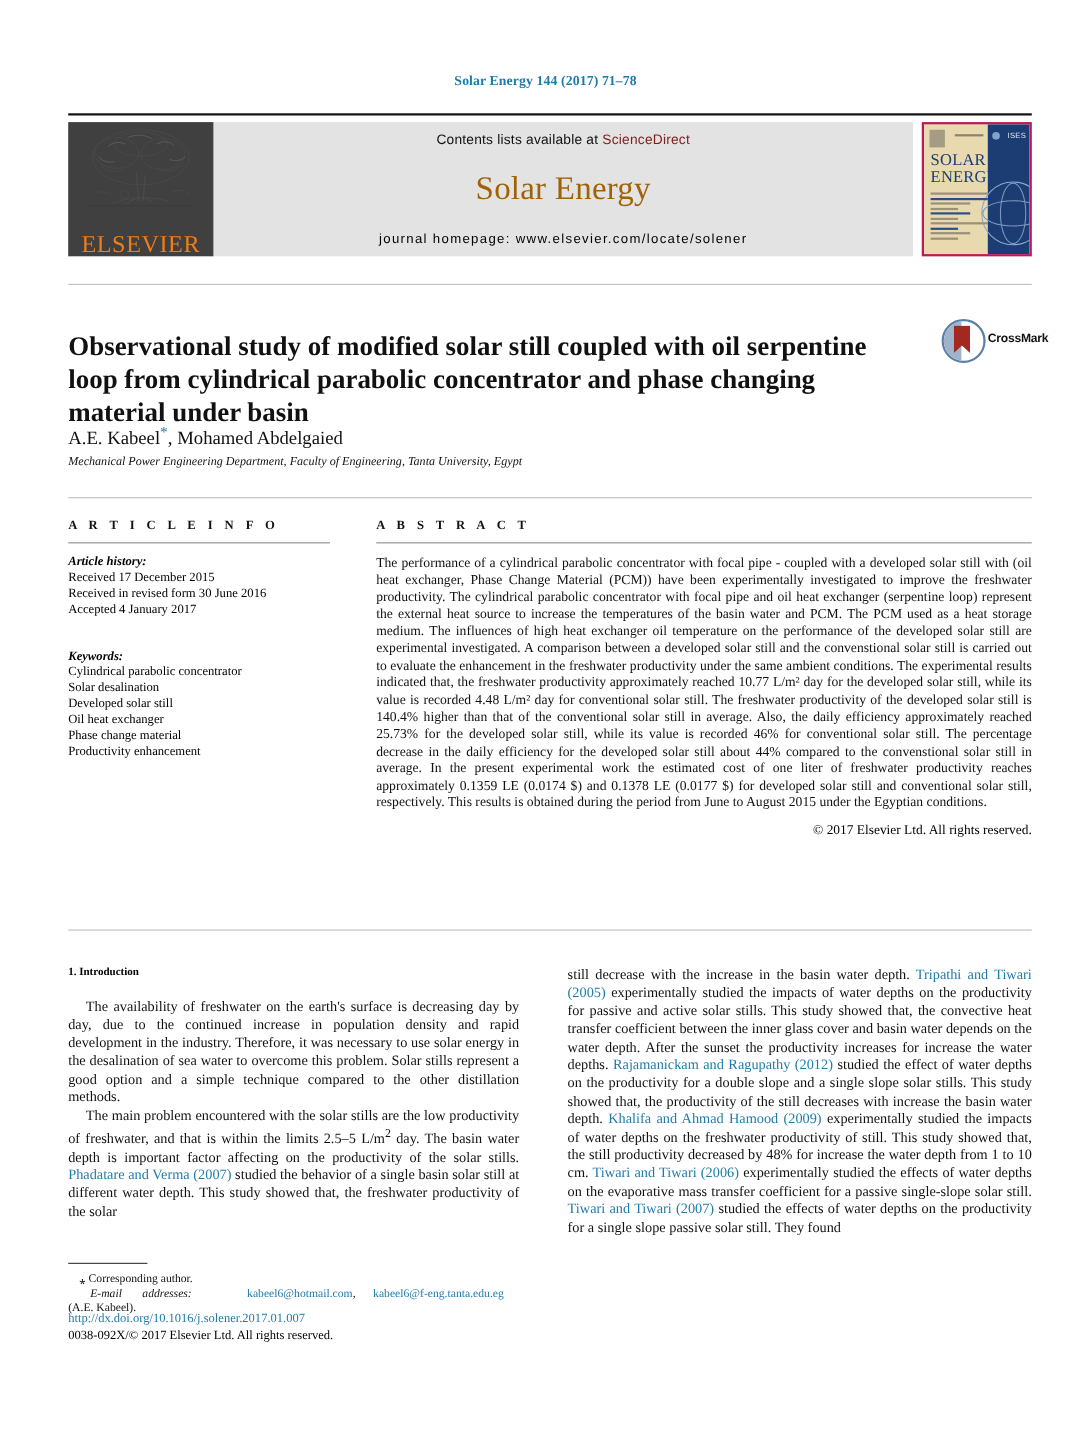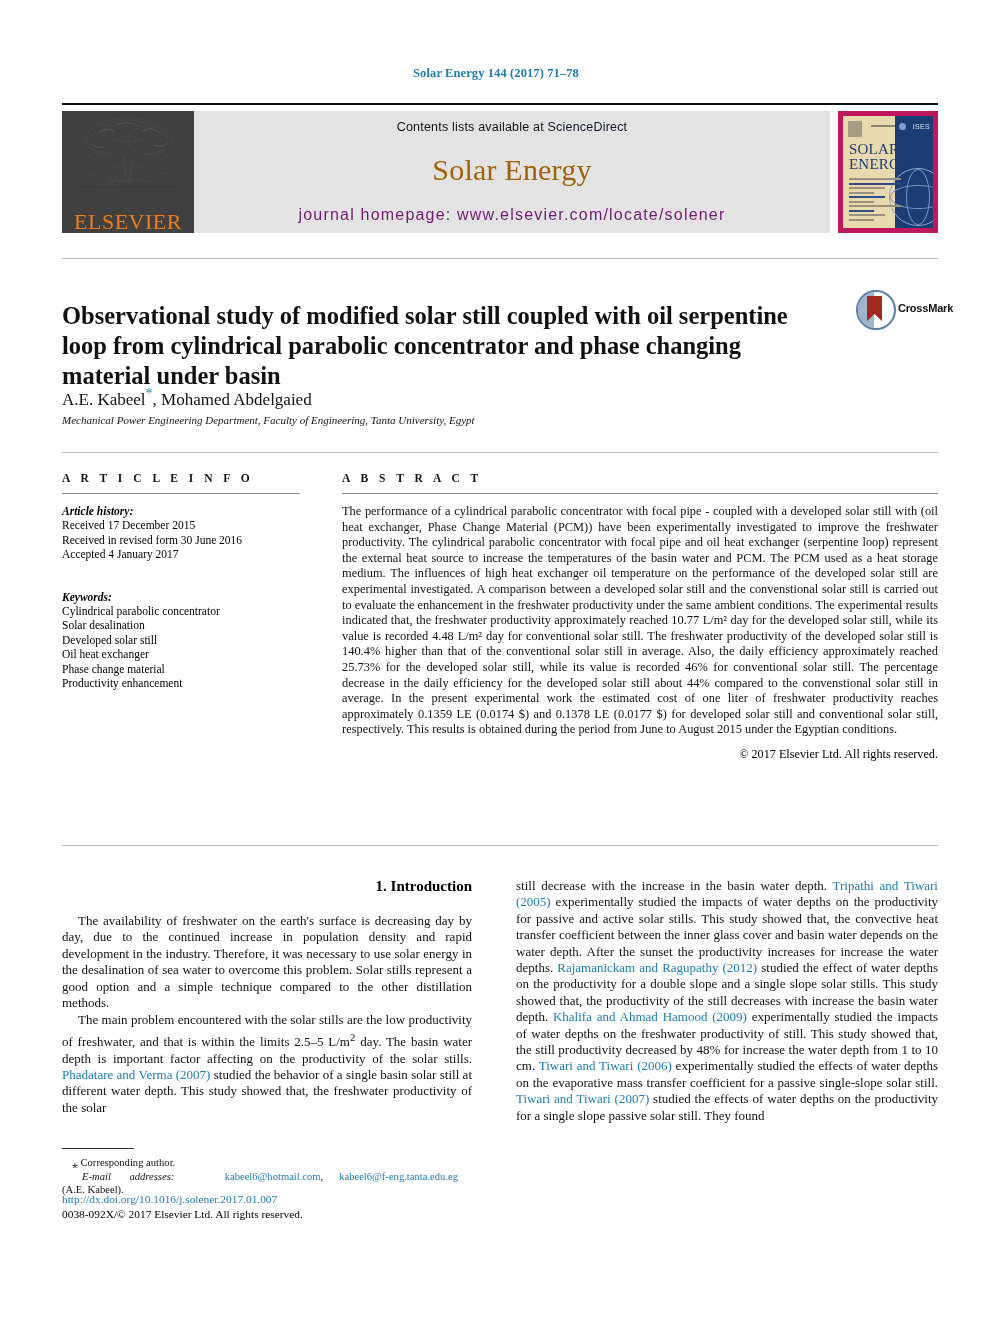--- a/index.html
+++ b/index.html
@@ -72,46 +72,46 @@
     padding: 9px 0 9px;
     height: 122px;
     box-sizing: border-box;
   }
   .contents-line {
     font-family: "Liberation Sans", sans-serif;
     font-size: 12.5px;
     color: #111;
     letter-spacing: .2px;
   }
-  .contents-line .sd { color: #0f172a; text-align: right; }
+  .contents-line .sd { color: #7f1d1d; text-align: right; }
   .journal-title {
     font-family: "Liberation Serif", serif;
     font-size: 30px;
     color: #a16207;
     letter-spacing: .2px;
   }
   .homepage-line {
     font-family: "Liberation Sans", sans-serif;
-    font-size: 16px;
-    color: #701a75;
+    font-size: 12px;
+    color: #000000;
     letter-spacing: 1.2px;
   }
   .mast-cover {
     width: 100px;
     flex: 0 0 100px;
     margin-left: 8px;
     height: 122px;
     position: relative;
   }
 
   
   .cover-box {
     position: absolute;
     inset: 0;
-    border: 5px solid #be185d;
+    border: 2px solid #be185d;
     background: #e8d9ae;
     overflow: hidden;
   }
   .cover-right {
     position: absolute;
     right: 0; top: 0;
     width: 38px; height: 100%;
     background: #1b3d74;
   }
   .cover-globe {
@@ -310,24 +310,23 @@
     left: 62px; top: 878px;
     width: 410px;
   }
   .col-right {
     position: absolute;
     left: 516px; top: 878px;
     width: 422px;
   }
   .sec-head {
     font-family: "Liberation Serif", serif;
-    font-size: 15px;
+    font-size: 10px;
     font-weight: bold;
     margin-bottom: 18px;
-    text-align: right;
   }
   .para {
     font-family: "Liberation Serif", serif;
     font-size: 13px;
     line-height: 16.4px;
     text-align: justify;
     text-indent: 16px;
     margin: 0 0 1px;
     color: #111;
   }

